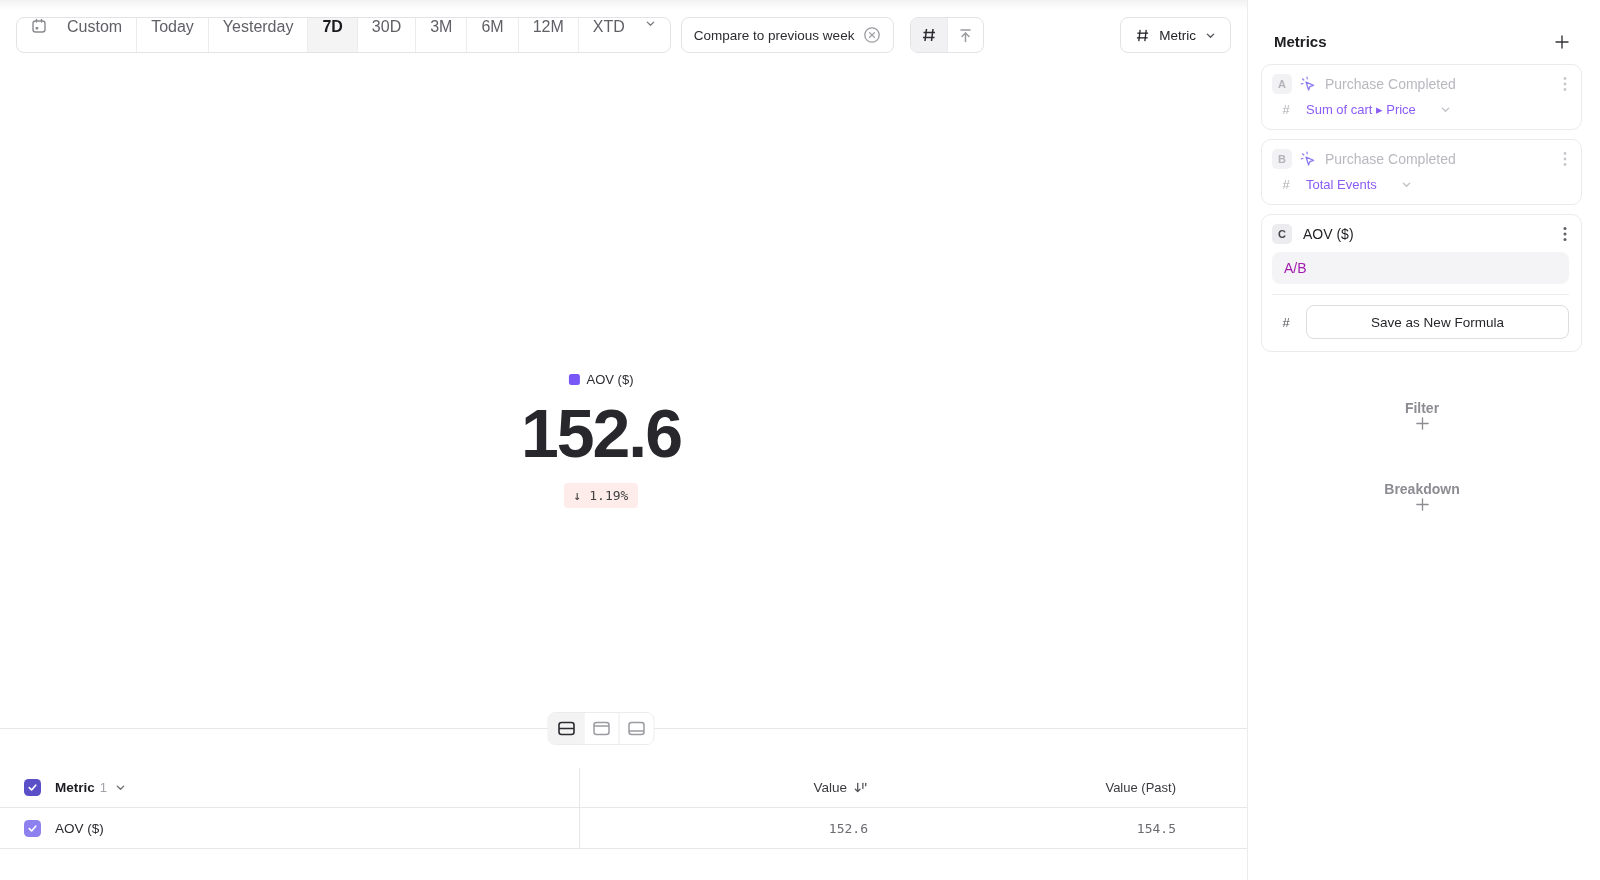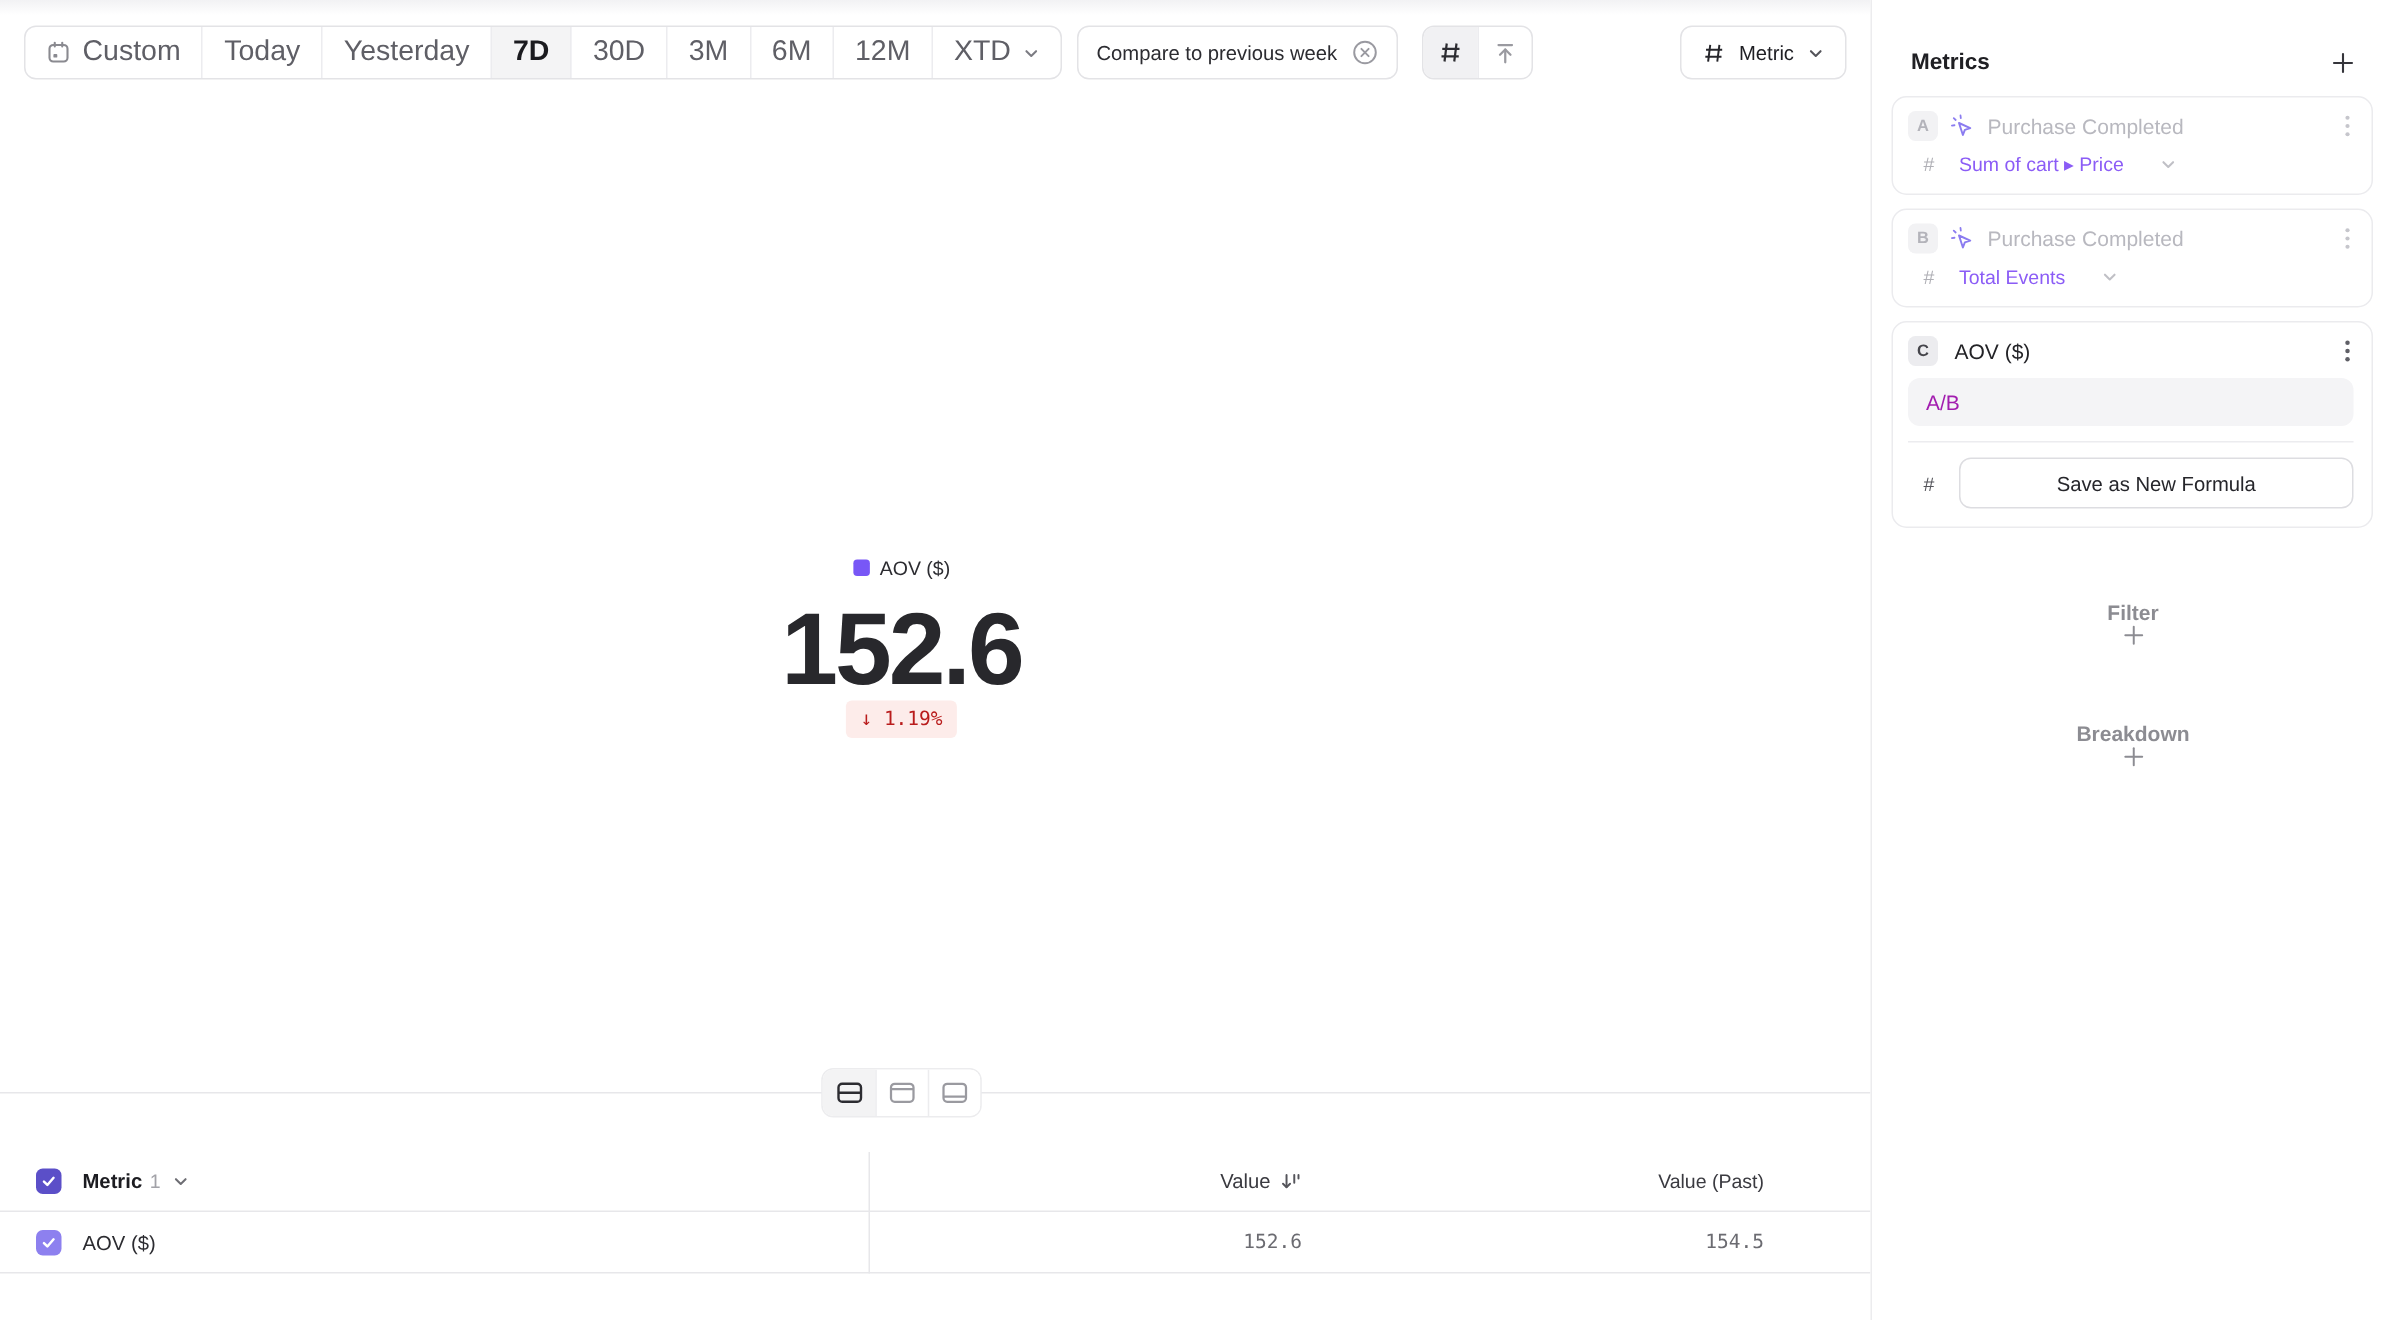--- a/index.html
+++ b/index.html
@@ -9,42 +9,42 @@
   .main { width:1247px; position:relative; }
   .sidebar { flex:1; border-left:1px solid #ececee; position:relative; background:#fff; }
 
   
   .top-fade { height:10px; background:linear-gradient(180deg,#f2f2f4,#ffffff); }
 
   
   .toolbar { display:flex; align-items:center; height:36px; margin:7px 16px 0 16px; }
   .date-group { display:flex; align-items:stretch; height:36px; border:1px solid #e3e3e6;
                 border-radius:8px; background:#fff; overflow:hidden; }
-  .dateseg { display:flex; align-items:center; gap:8px; padding:0 14px; font-size:19px;
+  .dateseg { display:flex; gap:20px; padding:0 14px; font-size:16px;
              color:#5f5f66; border-right:1px solid #ececef; cursor:pointer; white-space:nowrap; }
   .dateseg:last-child { border-right:none; }
   .dateseg.selected { background:#f4f4f5; color:#1b1b1f; font-weight:700; }
   .chip { display:flex; align-items:center; gap:9px; height:36px; margin-left:10px; padding:4px 12px;
           border:1px solid #e3e3e6; border-radius:8px; font-size:13.5px; color:#2c2c31; }
   .seg2 { display:flex; height:36px; margin-left:16px; border:1px solid #e3e3e6; border-radius:8px; overflow:hidden; }
   .seg2 .seg { width:36px; display:flex; align-items:center; justify-content:center; }
   .seg2 .seg.selected { background:#f1f1f3; }
   .seg2 .seg + .seg { border-left:1px solid #ececef; }
   .spacer { flex:1; }
   .metric-btn { display:flex; align-items:center; gap:9px; height:36px; padding:0 14px;
                 border:1px solid #e3e3e6; border-radius:8px; font-size:13.5px; color:#1f1f24; font-weight:500; }
 
   
   .chart-area { position:relative; height:676px; border-bottom:1px solid #e7e7ea; }
   .number-block { position:absolute; left:601px; top:318px; transform:translateX(-50%); text-align:center; }
   .legend { display:inline-flex; align-items:center; gap:7px; font-size:13px; color:#2c2c31; }
   .legend-swatch { width:11px; height:11px; border-radius:2.5px; background:#7857f6; }
   .big-number { margin-top:10px; font-size:68px; font-weight:700; letter-spacing:-2px; color:#28282c; line-height:1; }
-  .delta-badge { display:inline-block; padding:5px 10px; border-radius:4px;
-                 background:#fdecea; color:#b91c1c; font-family:"DejaVu Sans Mono", monospace; font-size:13px; }
+  .delta-badge { display:inline-block; margin-top:16px; padding:5px 10px; border-radius:4px;
+                 background:#fdecea; color:#404040; font-family:"DejaVu Sans Mono", monospace; font-size:13px; }
   .panel-toggles { position:absolute; left:601px; bottom:-17px; transform:translateX(-50%);
                    display:flex; background:#fff; border:1px solid #ececee; border-radius:8px; overflow:hidden; }
   .ptoggle { width:35px; height:31px; display:flex; align-items:center; justify-content:center; background:#fff; }
   .ptoggle + .ptoggle { border-left:1px solid #ececee; }
   .ptoggle.selected { background:#f3f3f4; }
 
   
   .table { padding-top:39px; position:relative; }
   .trow { position:relative; display:flex; align-items:center; border-bottom:1px solid #e7e7ea; }
   .trow.head { height:40px; }

